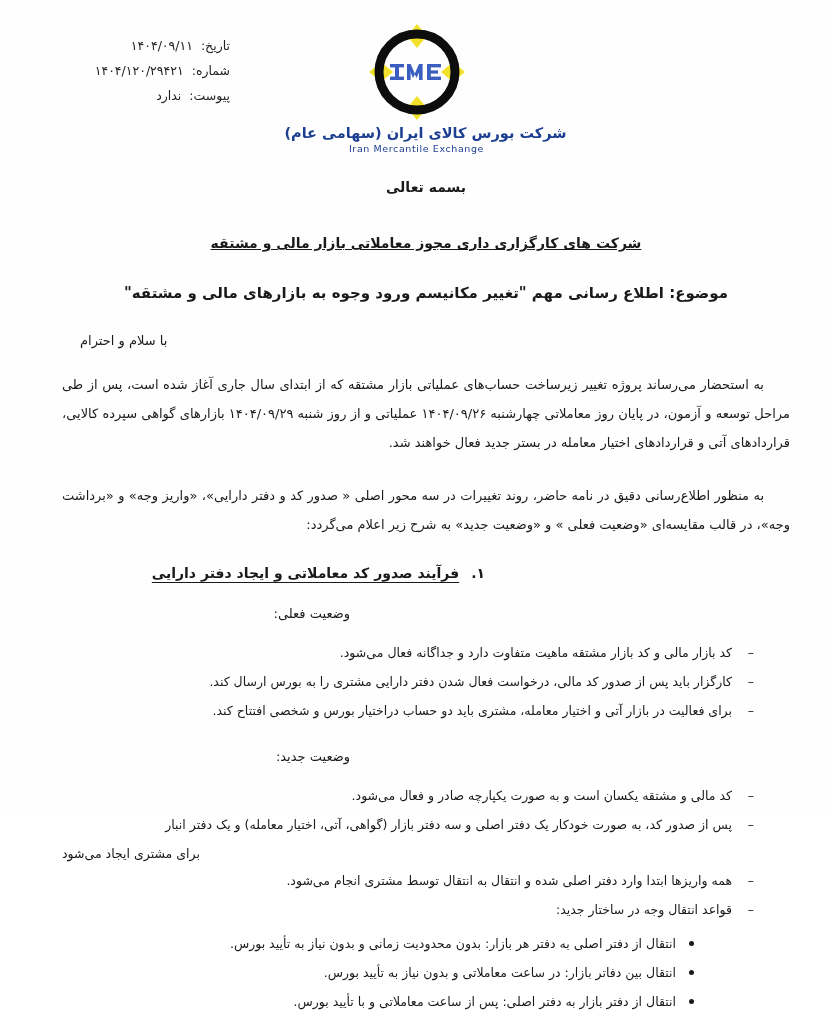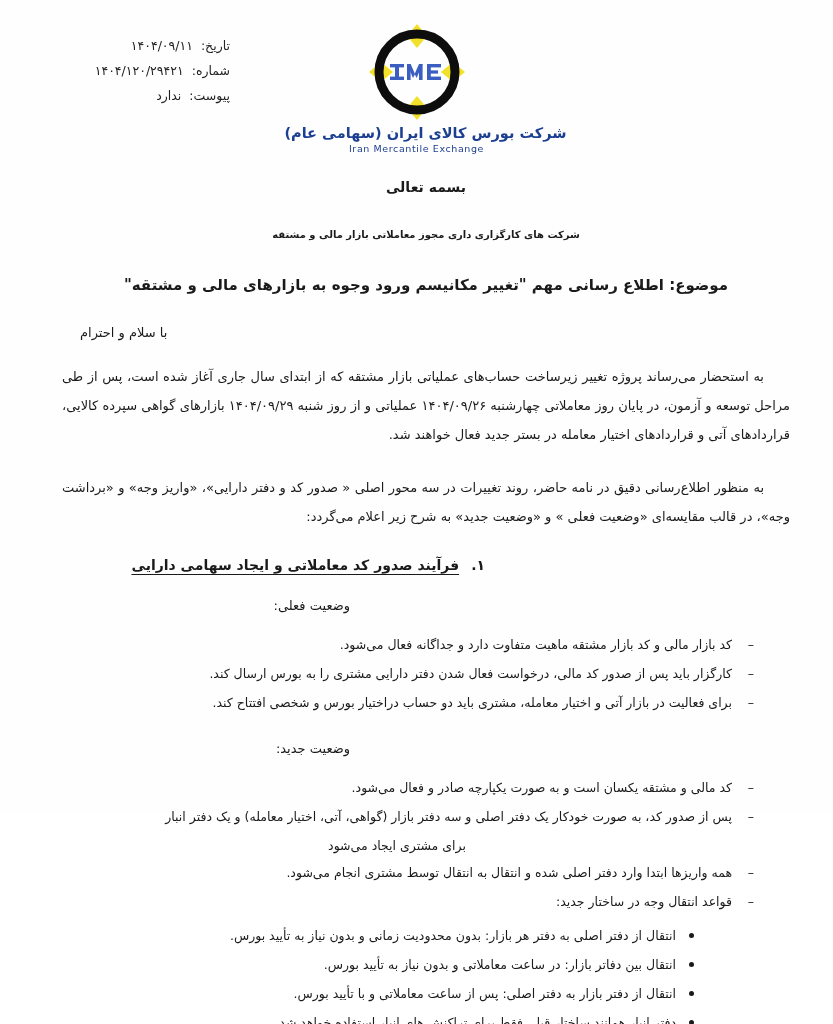--- a/index.html
+++ b/index.html
@@ -87,21 +87,21 @@
     padding: 0 43px 0 62px;
     direction: rtl;
   }
   .center-line {
     text-align: center;
     font-weight: bold;
     font-size: 14.5px;
     line-height: 20px;
   }
   .bismillah { margin-top: 12px; font-size: 14px; }
-  .addressee { margin-top: 28px; font-size: 10px; }
+  .addressee { margin-top: 36px; font-size: 14px; text-decoration: underline; }
   .subject { margin-top: 30px; font-size: 15px; }
 
   .salutation {
     margin-top: 30px;
     text-align: left;
     font-size: 13px;
     padding-left: 18px;
   }
 
   p.para {
@@ -186,21 +186,21 @@
     width: 5px;
     height: 5px;
     background: #1a1a1a;
     border-radius: 50%;
   }
 
   .indent-cont {
     font-size: 12.5px;
     line-height: 27px;
     padding-right: 58px;
-    text-align: center;
+    text-align: left;
   }
 </style>
 </head>
 <body>
 
 <div class="page">
 
   <div class="header">
 
     <div class="meta-block">
@@ -261,21 +261,21 @@
     <div class="center-line subject">موضوع: اطلاع رسانی مهم "تغییر مکانیسم ورود وجوه به بازارهای مالی و مشتقه"</div>
 
     <div class="salutation">با سلام و احترام</div>
 
     <p class="para">به استحضار می‌رساند پروژه تغییر زیرساخت حساب‌های عملیاتی بازار مشتقه که از ابتدای سال جاری آغاز شده است، پس از طی مراحل توسعه و آزمون، در پایان روز معاملاتی چهارشنبه ۱۴۰۴/۰۹/۲۶ عملیاتی و از روز شنبه ۱۴۰۴/۰۹/۲۹ بازارهای گواهی سپرده کالایی، قراردادهای آتی و قراردادهای اختیار معامله در بستر جدید فعال خواهند شد.</p>
 
     <p class="para second">به منظور اطلاع‌رسانی دقیق در نامه حاضر، روند تغییرات در سه محور اصلی « صدور کد و دفتر دارایی»، «واریز وجه» و «برداشت وجه»، در قالب مقایسه‌ای «وضعیت فعلی » و «وضعیت جدید» به شرح زیر اعلام می‌گردد:</p>
 
     <div class="section-heading">
       <span class="section-num">۱.</span>
-      <span class="section-title">فرآیند صدور کد معاملاتی و ایجاد سهامی دارایی</span>
+      <span class="section-title">فرآیند صدور کد معاملاتی و ایجاد دفتر دارایی</span>
     </div>
 
     <div class="sub-label">وضعیت فعلی:</div>
 
     <ul class="dash-list">
       <li>کد بازار مالی و کد بازار مشتقه ماهیت متفاوت دارد و جداگانه فعال می‌شود.</li>
       <li>کارگزار باید پس از صدور کد مالی، درخواست فعال شدن دفتر دارایی مشتری را به بورس ارسال کند.</li>
       <li>برای فعالیت در بازار آتی و اختیار معامله، مشتری باید دو حساب دراختیار بورس و شخصی افتتاح کند.</li>
     </ul>
 

